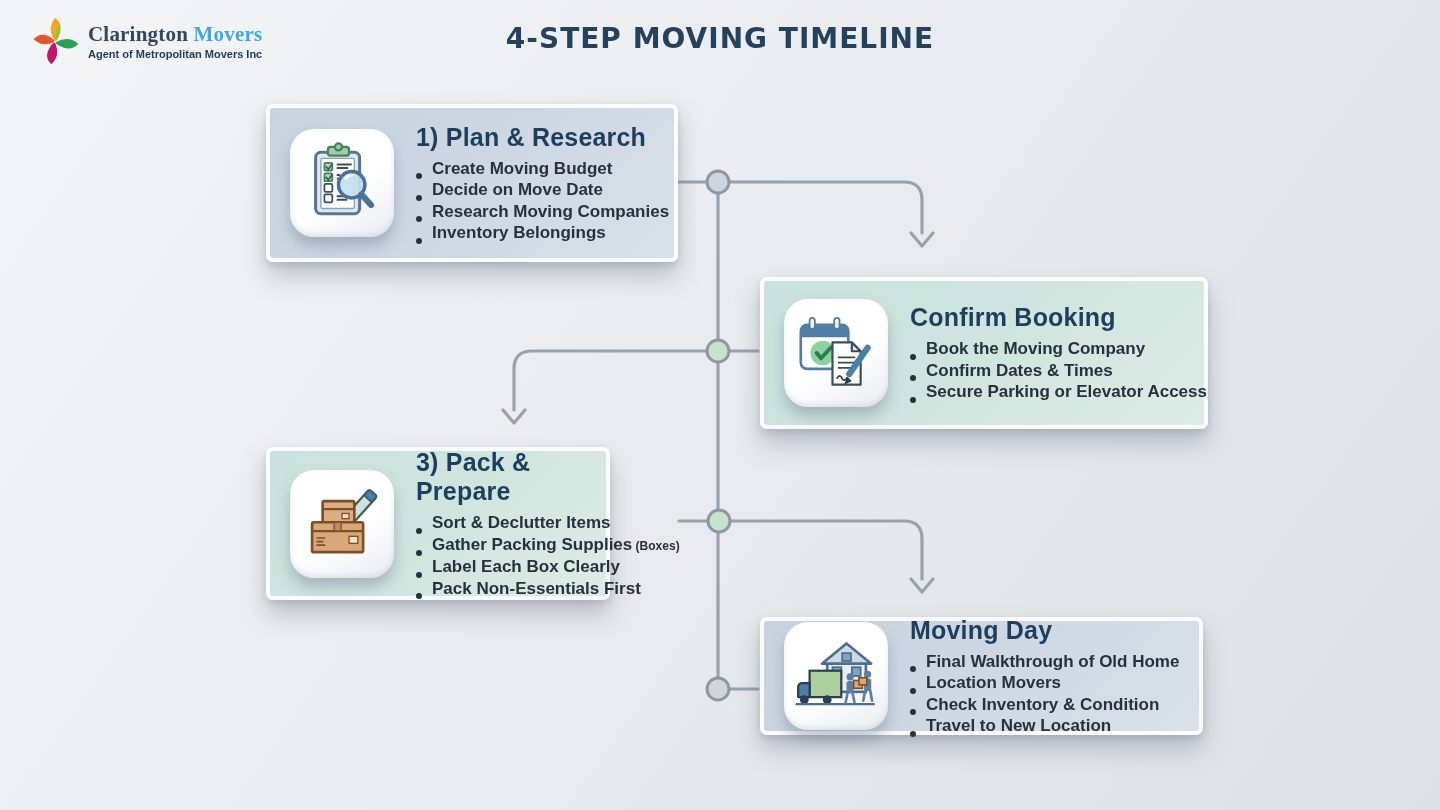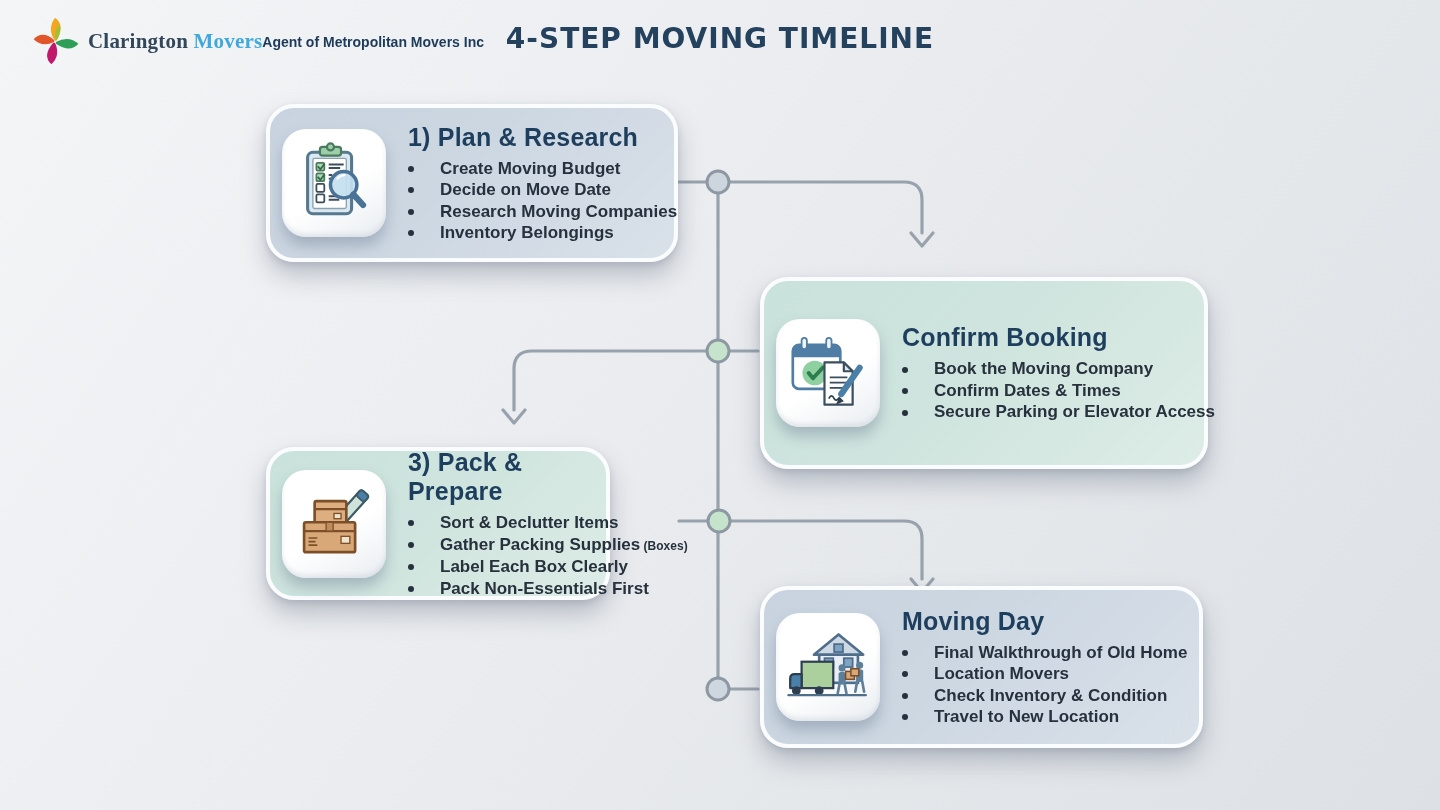--- a/index.html
+++ b/index.html
@@ -6,66 +6,66 @@
   body{
     width:1440px;height:810px;overflow:hidden;
     font-family:"Liberation Sans",sans-serif;
     background:linear-gradient(125deg,var(--background_start,#f4f5f7) 0%,#eaecef 45%,var(--background_end,#dde1e5) 100%);
   }
   .stage{position:relative;width:1440px;height:810px;}
 
   
   .logo{position:absolute;left:28px;top:12px;display:flex;align-items:center;}
   .logo-mark{width:56px;height:58px;margin-right:4px;}
-  .logo-text{display:flex;flex-direction:row;align-items:center;}
+  .logo-text{display:flex;flex-direction:column;align-items:center;}
   .logo-name{font-family:"Liberation Serif",serif;font-size:21px;font-weight:bold;letter-spacing:.2px;white-space:nowrap;}
   .logo-name .primary{color:#33475a;}
   .logo-name .secondary{color:var(--logo_movers_blue,#3fa9dc);}
-  .logo-tagline{font-size:14px;font-weight:bold;color:#1c3a5a;margin-top:1px;white-space:nowrap;}
+  .logo-tagline{font-size:11px;font-weight:bold;color:#1c3a5a;margin-top:1px;white-space:nowrap;}
 
   
   .page-title{
     position:absolute;left:0;right:0;top:22px;text-align:center;
     font-family:"DejaVu Sans",sans-serif;font-weight:bold;font-size:28px;
     letter-spacing:1px;color:var(--title_text,#24425e);
   }
 
   
   .connector-layer{position:absolute;inset:0;pointer-events:none;}
 
   
   .card{
     position:absolute;box-sizing:border-box;
-    border:4px solid #fbfcfd;border-radius:28px;
+    border:4px solid #fbfcfd;border-radius:7px;
     box-shadow:0 14px 24px rgba(105,116,133,.38),0 3px 6px rgba(105,116,133,.22);
-    display:flex;align-items:center;padding:12px 12px;
+    display:flex;align-items:center;padding:12px 20px;
   }
   .card.blue{background:linear-gradient(135deg,#c8d3df 0%,var(--card_blue,#cdd7e2) 45%,#d9e1e9 100%);}
   .card.teal{background:linear-gradient(135deg,#c9e2db 0%,var(--card_teal,#cfe4de) 45%,#ddece6 100%);}
   #card1{left:266px;top:104px;width:412px;height:158px;}
-  #card2{left:760px;top:277px;width:448px;height:192px;}
+  #card2{left:760px;top:277px;width:448px;height:152px;}
   #card3{left:266px;top:447px;width:344px;height:153px;}
-  #card4{left:760px;top:586px;width:443px;height:162px;}
+  #card4{left:760px;top:617px;width:443px;height:118px;}
 
   .icon-tile{
     width:104px;height:108px;flex:none;border-radius:24px;
     background:linear-gradient(150deg,#ffffff 55%,#e9edf1 100%);
     box-shadow:0 9px 14px rgba(108,124,145,.42), inset 0 -3px 5px rgba(150,165,180,.22);
     display:flex;align-items:center;justify-content:center;
   }
   .icon-tile svg{width:88px;height:88px;}
 
   .card-content{margin-left:22px;flex:1;min-width:0;}
   .card-heading{
     font-size:25px;font-weight:bold;color:var(--card_heading,#1e3e5d);
     letter-spacing:.2px;margin-bottom:7px;
   }
   .bullets{display:flex;flex-direction:column;gap:1px;}
-  .bullet-row{display:flex;align-items:center;font-size:17px;line-height:20.5px;
-    color:var(--card_body_text,#26313d);font-weight:600;white-space:nowrap;gap:16px;}
+  .bullet-row{display:flex;align-items:flex-end;font-size:17px;line-height:20.5px;
+    color:var(--card_body_text,#26313d);font-weight:600;white-space:nowrap;}
   .bullet-row .dot{width:6px;height:6px;border-radius:50%;background:#26313d;margin-right:10px;flex:none;}
   .bnote{font-size:12px;font-weight:600;}
 </style>
 </head>
 <body>
 
 <div class="stage">
 
   <svg class="connector-layer" viewBox="0 0 1440 810">
     <g fill="none" stroke="#98a2ac" stroke-width="3.2" stroke-linecap="round" stroke-linejoin="round">

